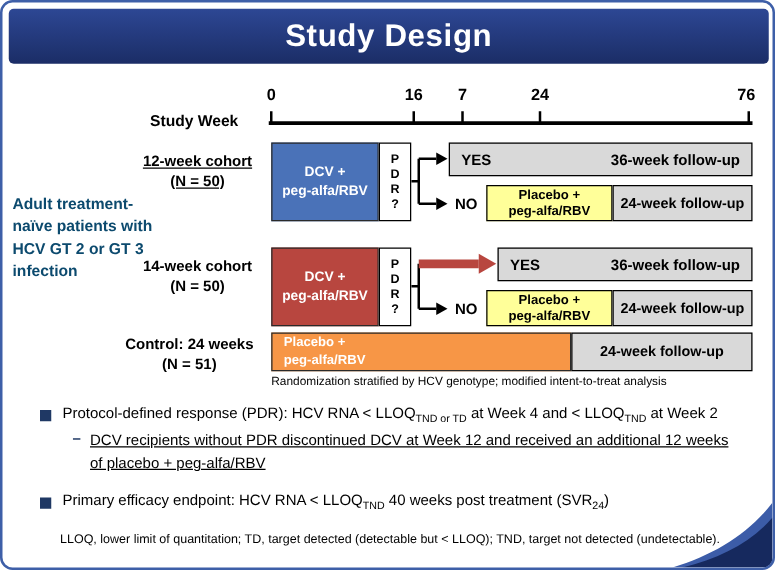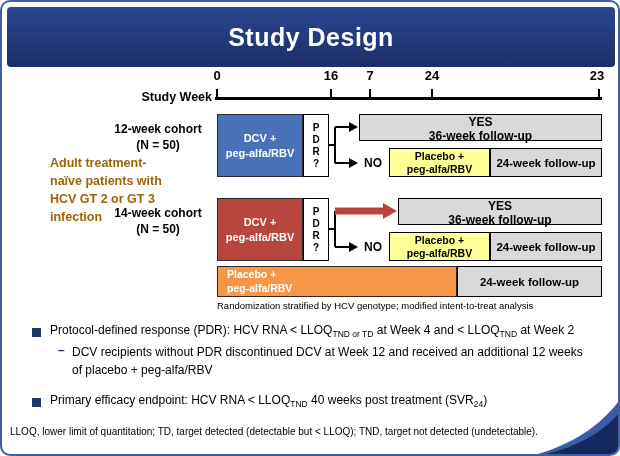--- a/index.html
+++ b/index.html
@@ -2,56 +2,56 @@
 <html><head>
 <meta charset="utf-8">
 <style>
   html,body { margin:0; padding:0; background:#fff; }
   .slide {
     position:relative; width:620px; height:456px; box-sizing:border-box;
     background:#fff; border:2px solid #3e5fa8; border-radius:10px; overflow:hidden;
     font-family:"Liberation Sans", sans-serif; color:#000;
   }
   .header {
-    position:absolute; left:5px; top:5px; width:608px; height:60px;
+    position:absolute; left:5px; top:5px; width:608px; height:44px;
     background:linear-gradient(180deg,#2d4794 0%, #1b2d66 100%);
     border-radius:4px; display:flex; align-items:center; justify-content:center;
   }
   .title { color:#fff; font-size:25px; font-weight:bold; letter-spacing:.5px; }
 
-  .sw-label { position:absolute; left:118px; top:88px; width:92px; text-align:right; font-weight:bold; font-size:12.5px; }
+  .sw-label { position:absolute; left:118px; top:88px; width:92px; text-align:left; font-weight:bold; font-size:12.5px; }
   .axis { position:absolute; left:213px; top:95px; width:387px; height:3px; background:#000; }
   .tick { position:absolute; top:87px; width:2px; height:9px; background:#000; }
   .tlab { position:absolute; top:66px; transform:translateX(-50%); font-weight:bold; font-size:13px; }
 
-  .pop { position:absolute; left:8px; top:152px; width:128px; color:#a16207; font-weight:bold; font-size:12.5px; line-height:1.45;margin-left:40px; }
+  .pop { position:absolute; left:8px; top:152px; width:128px; color:#0c4a6e; font-weight:bold; font-size:12.5px; line-height:1.45; }
 
   .cohort-label { position:absolute; text-align:center; font-weight:bold; font-size:12px; line-height:1.3; }
 
   .box { position:absolute; box-sizing:border-box; display:flex; flex-direction:column; align-items:center; justify-content:center; text-align:center; }
   .drug  { color:#fff; font-weight:bold; font-size:11px; line-height:1.3; border:1px solid #2a2a2a; }
   .blue   { background:#4a72b8; }
   .redbox { background:#b8463f; }
   .orange { background:#f79646; align-items:flex-start; padding-left:9px; text-align:left; font-size:10.5px; }
   .pdrbox { background:#fff; border:1.5px solid #000; font-weight:bold; font-size:10px; line-height:12px; }
   .graybox { background:#d9d9d9; border:1.5px solid #000; font-weight:bold; font-size:11.5px; }
-  .yesrow { flex-direction:column; justify-content:space-between; padding:0 9px; font-size:12px; }
+  .yesrow { flex-direction:row; justify-content:space-between; padding:0 9px; font-size:12px; }
   .yellowbox { background:#ffff99; border:1.5px solid #000; font-weight:bold; font-size:10.5px; line-height:1.2; }
   .no-label { position:absolute; font-weight:bold; font-size:12px; display:flex; align-items:center; justify-content:center; }
   .fork { position:absolute; }
 
   .caption { position:absolute; left:215px; top:298px; width:385px; font-size:9.5px; }
 
   .bullet-sq { position:absolute; width:9px; height:9px; background:#1f3864; }
   .btext { position:absolute; font-size:12px; white-space:nowrap; }
   .btext sub, .sub-text sub { font-size:8.5px; }
   .sub-dash { position:absolute; font-size:12px; font-weight:bold; color:#1f3864; }
   .sub-text { position:absolute; font-size:12px; line-height:1.5; }
 
-  .footnote { position:absolute; left:8px; top:424px; width:604px; font-size:10px; }
+  .footnote { position:absolute; left:8px; top:424px; width:604px; font-size:10px;text-align:center; }
   .corner { position:absolute; right:0; bottom:0; }
 </style>
 </head>
 <body>
 
 <div class="slide">
 
   <div class="header">
     <span class="title">Study Design</span>
   </div>
@@ -60,25 +60,25 @@
   <div class="axis"></div>
   <span class="tick" style="left:214px"></span>
   <span class="tick" style="left:328px"></span>
   <span class="tick" style="left:367px"></span>
   <span class="tick" style="left:429px"></span>
   <span class="tick" style="left:596px"></span>
   <span class="tlab" style="left:215px">0</span>
   <span class="tlab" style="left:329px">16</span>
   <span class="tlab" style="left:368px">7</span>
   <span class="tlab" style="left:430px">24</span>
-  <span class="tlab" style="left:595px">23</span>
+  <span class="tlab" style="left:595px">76</span>
 
   <div class="pop">Adult treatment-naïve patients with HCV GT 2 or GT 3 infection</div>
 
-  <div class="cohort-label" style="left:104px; top:120px; width:104px;">
+  <div class="cohort-label" style="left:104px; top:120px; width:104px;text-decoration:underline;">
     <div>12-week cohort</div>
     <div>(N = 50)</div>
   </div>
   <div class="box drug blue" style="left:215px; top:112px; width:86px; height:63px;">
     <div>DCV +</div>
     <div>peg-alfa/RBV</div>
   </div>
   <div class="box pdrbox" style="left:301px; top:112px; width:26px; height:63px;">
     <span>P</span>
     <span>D</span>
@@ -125,35 +125,39 @@
     <span>YES</span>
     <span>36-week follow-up</span>
   </div>
   <div class="no-label" style="left:357px; top:230px; width:28px; height:29px;">NO</div>
   <div class="box yellowbox" style="left:387px; top:230px; width:101px; height:29px;">
     <div>Placebo +</div>
     <div>peg-alfa/RBV</div>
   </div>
   <div class="box graybox" style="left:488px; top:230px; width:112px; height:29px;">24-week follow-up</div>
 
+  <div class="cohort-label" style="left:91px; top:266px; width:117px;">
+    <div>Control: 24 weeks</div>
+    <div>(N = 51)</div>
+  </div>
   <div class="box drug orange" style="left:215px; top:264px; width:240px; height:31px;">
     <div>Placebo +</div>
     <div>peg-alfa/RBV</div>
   </div>
   <div class="box graybox" style="left:455px; top:264px; width:145px; height:31px;">24-week follow-up</div>
 
   <div class="caption">Randomization stratified by HCV genotype; modified intent-to-treat analysis</div>
 
   <span class="bullet-sq" style="left:30px; top:326px;"></span>
   <div class="btext" style="left:48px; top:321px;">
     <span>Protocol-defined response (PDR): HCV RNA &lt; LLOQ</span><sub>TND or TD</sub><span> at Week 4 and &lt; LLOQ</span><sub>TND</sub><span> at Week 2</span>
   </div>
 
   <span class="sub-dash" style="left:56px; top:341px;">–</span>
-  <div class="sub-text" style="left:70px; top:341px; width:512px;">DCV recipients without PDR discontinued DCV at Week 12 and received an additional 12 weeks of placebo + peg-alfa/RBV</div>
+  <div class="sub-text" style="left:70px; top:341px; width:512px;text-decoration:underline;">DCV recipients without PDR discontinued DCV at Week 12 and received an additional 12 weeks of placebo + peg-alfa/RBV</div>
 
   <span class="bullet-sq" style="left:30px; top:396px;"></span>
   <div class="btext" style="left:48px; top:391px;">
     <span>Primary efficacy endpoint: HCV RNA &lt; LLOQ</span><sub>TND</sub><span> 40 weeks post treatment (SVR</span><sub>24</sub><span>)</span>
   </div>
 
   <div class="footnote">LLOQ, lower limit of quantitation; TD, target detected (detectable but &lt; LLOQ); TND, target not detected (undetectable).</div>
 
   <svg class="corner" width="80" height="52">
     <path d="M80 0 C62 24 34 42 0 52 L80 52 Z" fill="#3c5ca8"></path>

